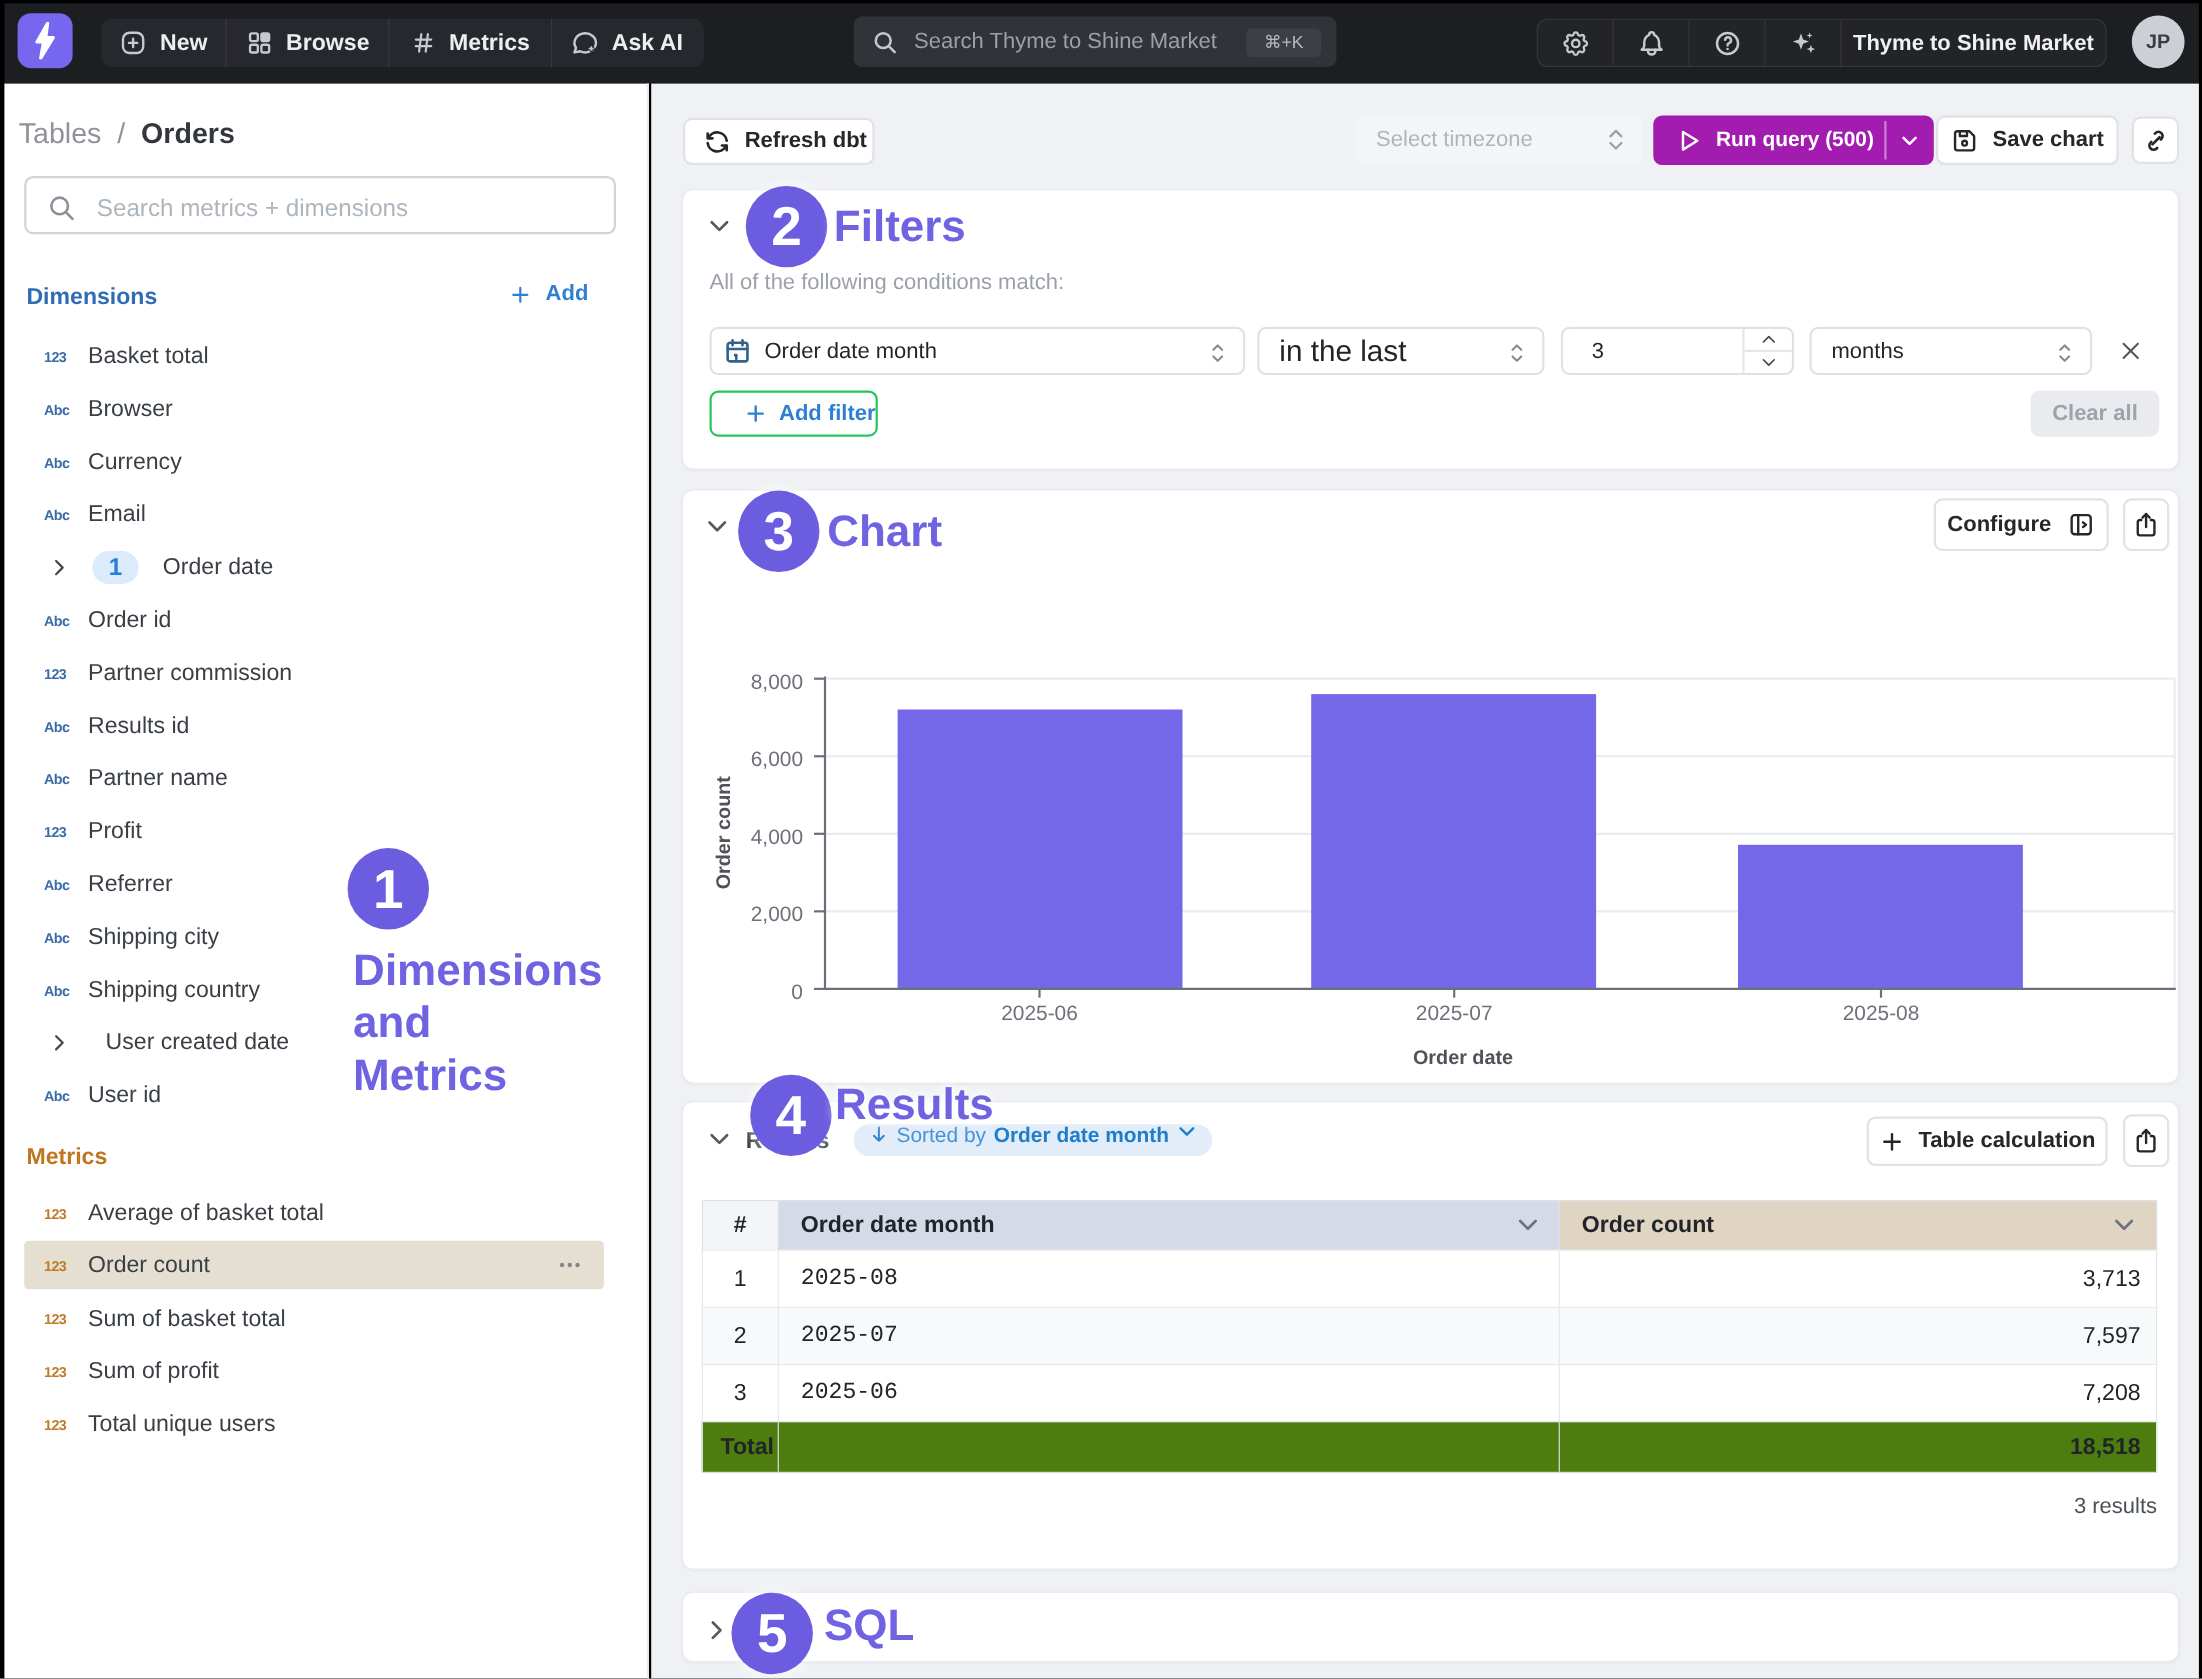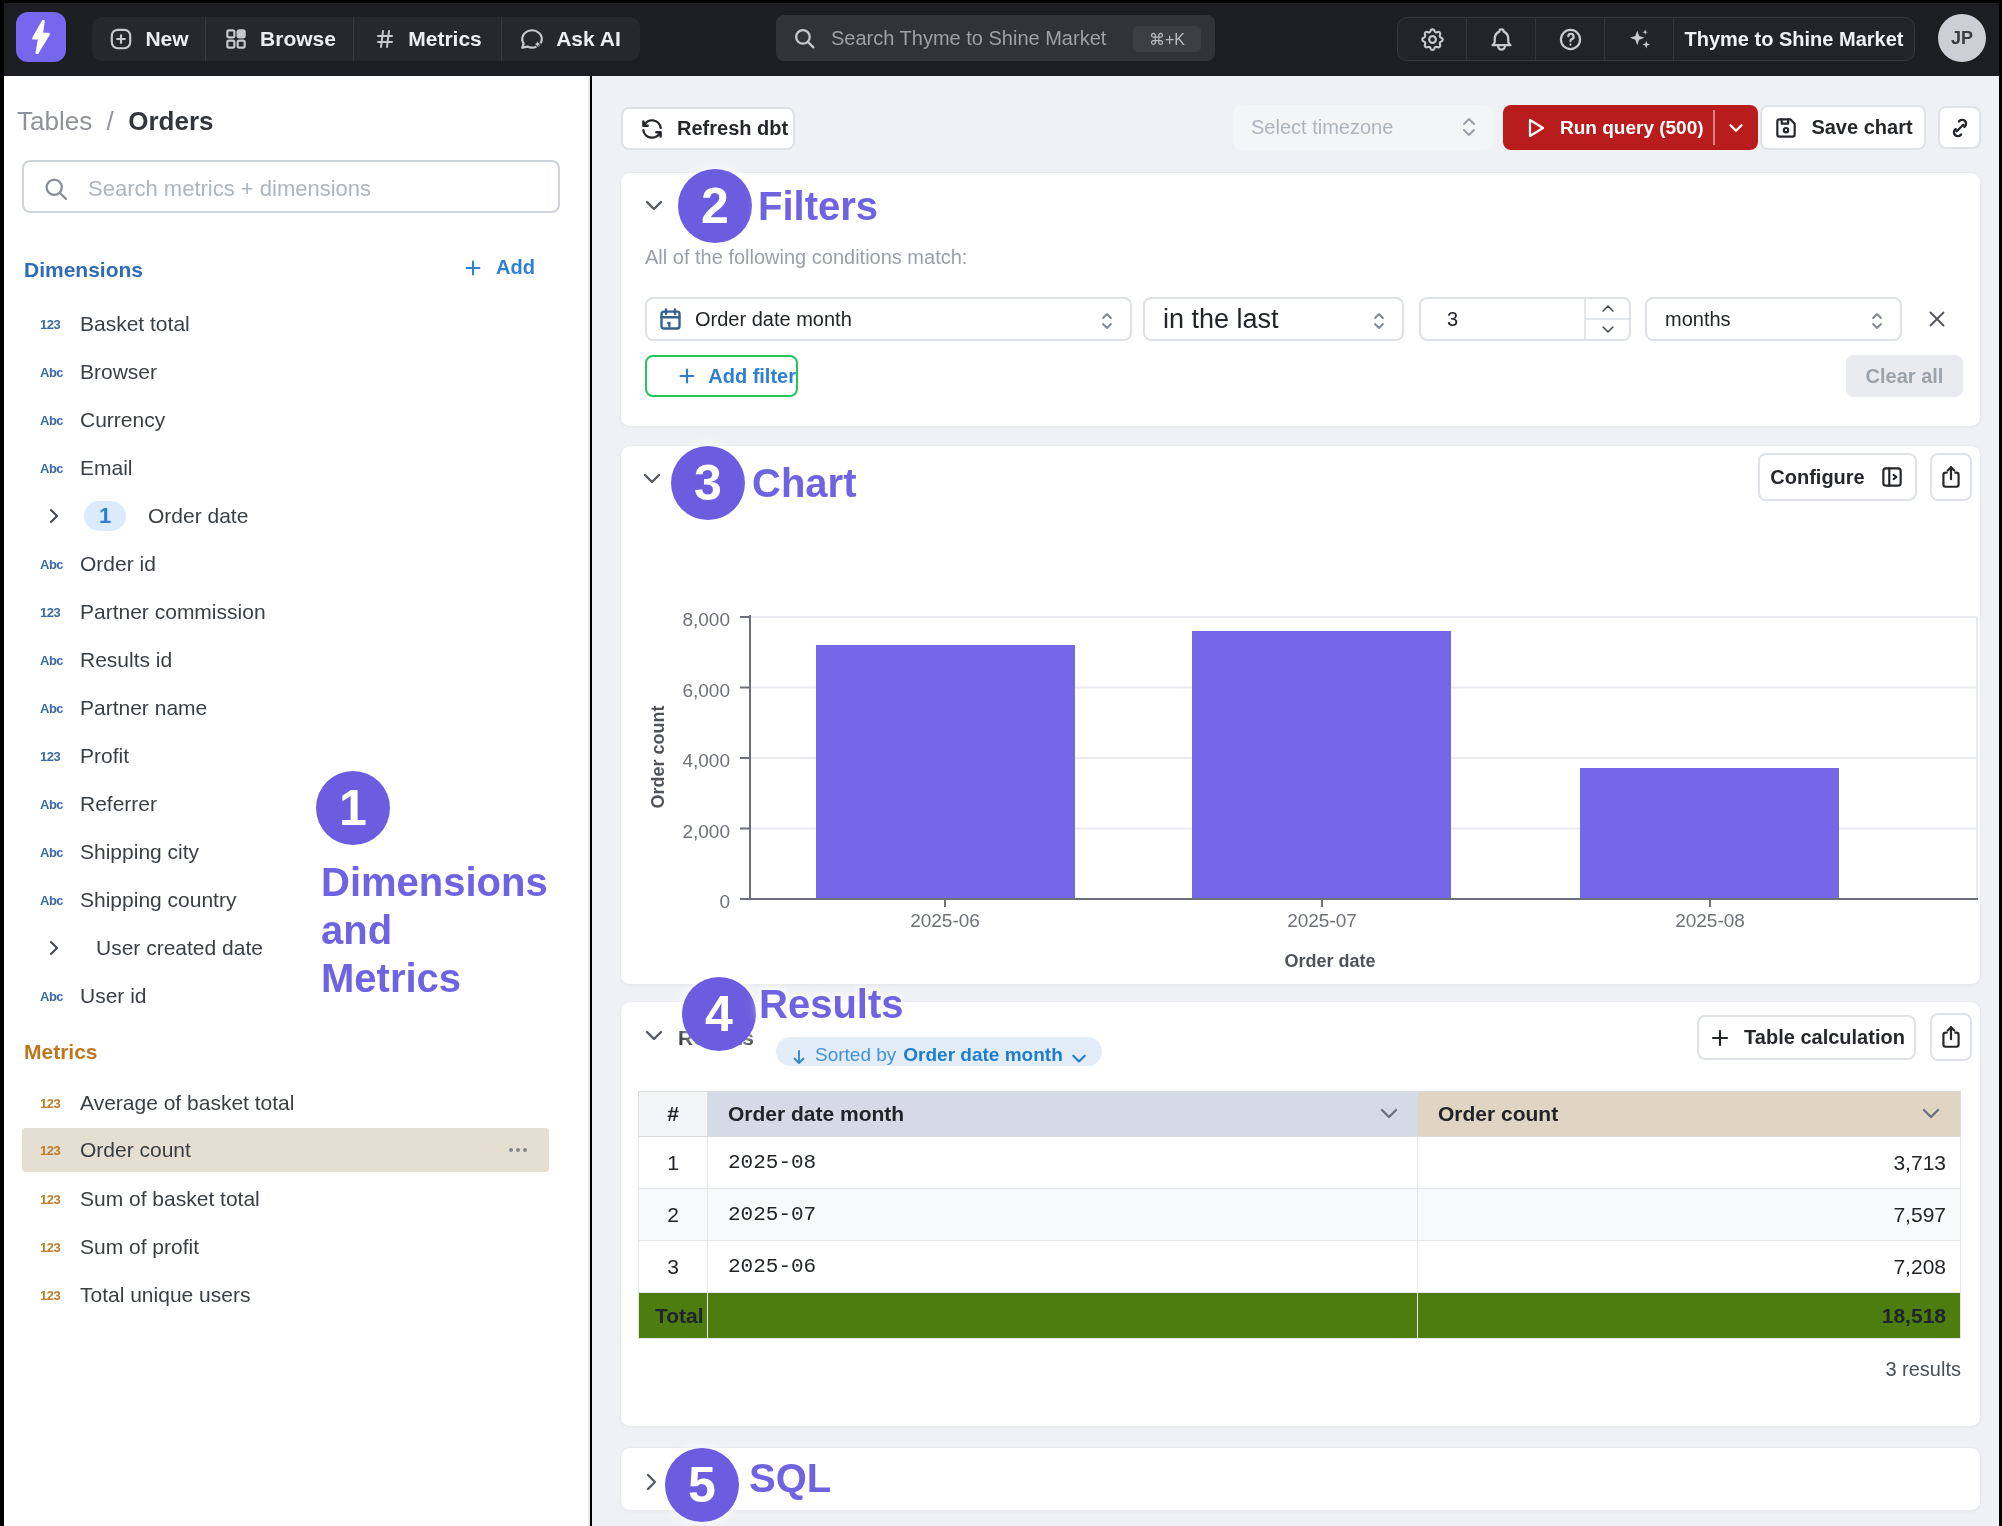--- a/index.html
+++ b/index.html
@@ -227,21 +227,21 @@
     </svg>
   Refresh dbt
 </div>
 <div class="abs" style="left:1233px; top:105px; width:260px; height:45px; background:#f4f5f7; border-radius:8px; display:flex; align-items:center;">
   <span style="margin-left:18px; font-size:20px; color:#aeb4bd;">Select timezone</span>
   <svg style="position:absolute; right:14px; top:11px;" width="20" height="22" viewBox="0 0 20 22" fill="none" stroke="#9aa0a8" stroke-width="2" stroke-linecap="round" stroke-linejoin="round">
       <path d="M5 8l5-5 5 5"></path>
       <path d="M5 14l5 5 5-5"></path>
     </svg>
 </div>
-<div class="abs" style="left:1503px; top:105px; width:255px; height:45px; background:#b91c1c; border-radius:8px; display:flex; align-items:center;">
+<div class="abs" style="left:1503px; top:105px; width:255px; height:45px; background:#a21caf; border-radius:8px; display:flex; align-items:center;">
   <svg style="margin-left:20px;" width="24" height="24" viewBox="0 0 24 24" fill="none" stroke="#fff" stroke-width="2.2" stroke-linecap="round" stroke-linejoin="round">
       <path d="M7 4v16l13 -8z"></path>
     </svg>
   <span style="margin-left:13px; font-size:19px; font-weight:700; color:#fff; white-space:nowrap;">Run query (500)</span>
   <span style="position:absolute; right:43px; top:5px; bottom:5px; width:2px; background:rgba(255,255,255,.45);"></span>
   <svg style="position:absolute; right:11px;" width="22" height="22" viewBox="0 0 24 24" fill="none" stroke="#fff" stroke-width="2.5" stroke-linecap="round" stroke-linejoin="round">
       <path d="M6 9l6 6 6-6"></path>
     </svg>
 </div>
 <div class="btn" style="left:1760px; top:105px; width:166px; height:45px;">
@@ -377,21 +377,21 @@
   <text x="710" y="522" font-family="Liberation Sans, sans-serif" font-size="18" font-weight="bold" fill="#4f5359" text-anchor="middle">Order date</text>
   <text x="44" y="312" font-family="Liberation Sans, sans-serif" font-size="18" font-weight="bold" fill="#4f5359" text-anchor="middle" transform="rotate(-90 44 312)">Order count</text>
 </svg>
 </div>
 
 <div class="card" style="left:620px; top:1001px; width:1361px; height:426px;"></div>
 <svg class="abs" style="left:643px; top:1028px;" width="22" height="16" viewBox="0 0 22 16" fill="none" stroke="#545960" stroke-width="2.4" stroke-linecap="round" stroke-linejoin="round">
     <path d="M4 4l7 7 7-7"></path>
   </svg>
 <div class="abs" style="left:678px; top:1026px; font-size:21px; font-weight:700; color:#33373d;">Results</div>
-<div class="abs" style="left:776px; top:1022px; height:29px; background:#e2edf9; border-radius:15px; display:flex; align-items:flex-end; padding:0 14px; gap:7px;margin-top:15px;">
+<div class="abs" style="left:776px; top:1022px; height:29px; background:#e2edf9; border-radius:15px; display:flex; align-items:flex-start; padding:0 14px; gap:7px;">
   <svg width="18" height="18" viewBox="0 0 24 24" fill="none" stroke="#3283d2" stroke-width="2.4" stroke-linecap="round" stroke-linejoin="round">
       <path d="M12 4v16M6 14l6 6 6-6"></path>
     </svg>
   <span style="font-size:19px; color:#4292dc;">Sorted by</span>
   <span style="font-size:19px; font-weight:700; color:#1f7ecb;">Order date month</span>
   <svg width="18" height="14" viewBox="0 0 22 16" fill="none" stroke="#1f7ecb" stroke-width="2.6" stroke-linecap="round" stroke-linejoin="round">
       <path d="M4 4l7 7 7-7"></path>
     </svg>
 </div>
 <div class="btn" style="left:1697px; top:1015px; width:219px; height:45px; gap:12px; font-size:20px;">

